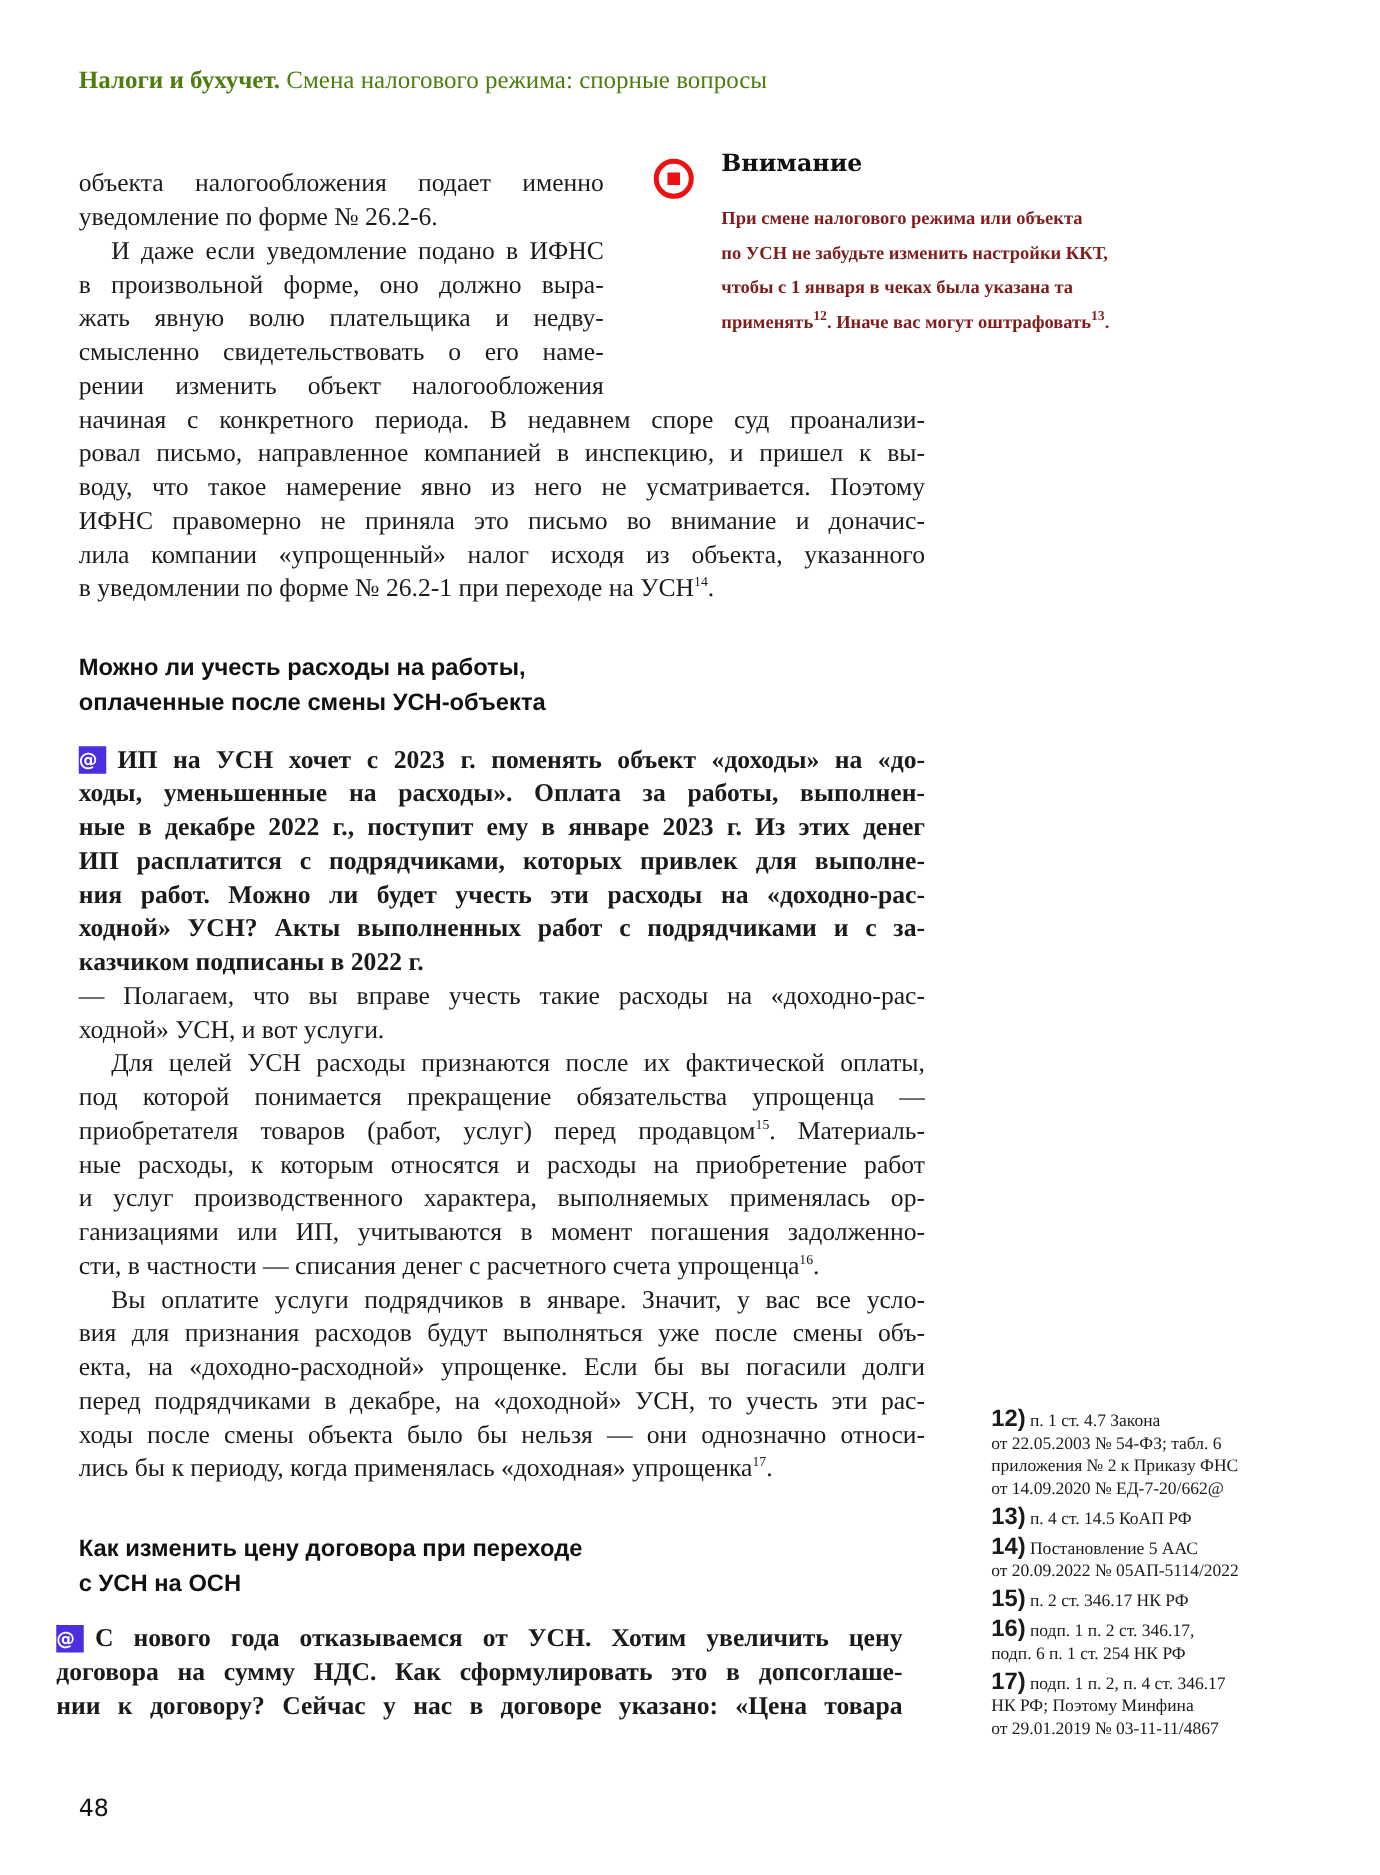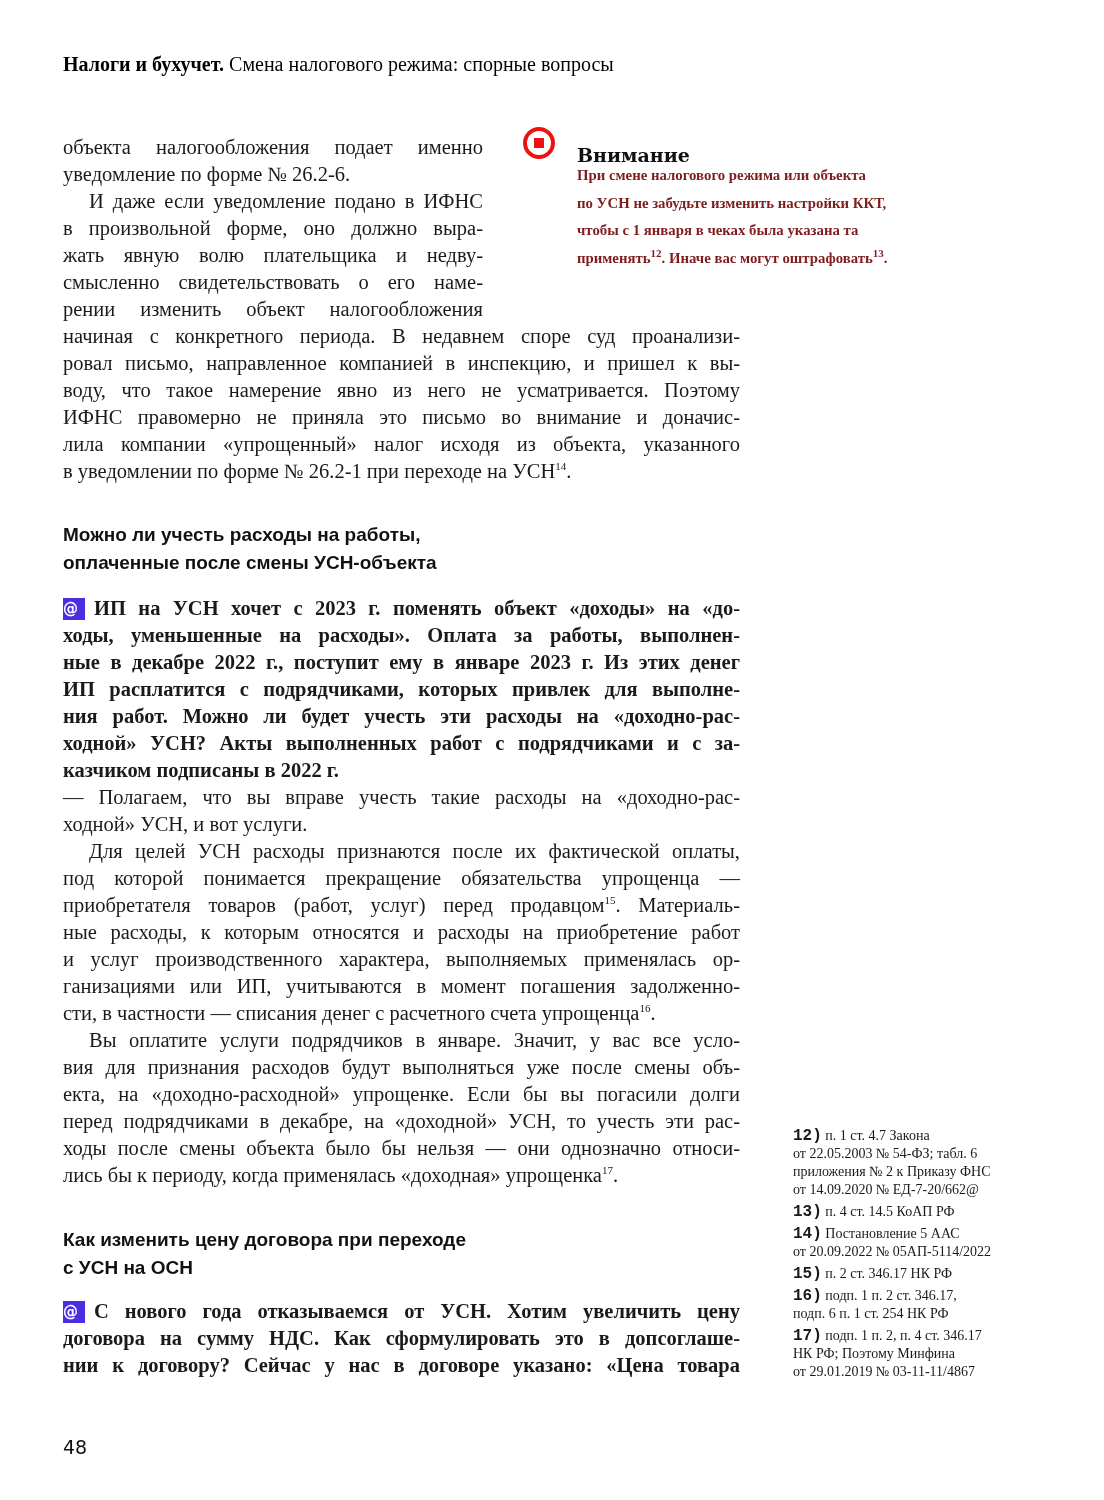--- a/index.html
+++ b/index.html
@@ -1,34 +1,34 @@
 <!DOCTYPE html>
 <html><head>
 <meta charset="utf-8">
 <style>
   html, body { margin: 0; padding: 0; background: #ffffff; }
   body { width: 1104px; height: 1500px; position: relative; overflow: hidden; color: #1a1a1a; }
   .abs { position: absolute; }
-  .running-head { left: 63px; top: 53px; font-family: "Liberation Serif", serif; font-size: 20px; color: #000000; white-space: nowrap; }
+  .running-head { left: 63px; top: 53px; font-family: "Liberation Serif", serif; font-size: 20px; color: #4d7c0f; white-space: nowrap; }
   .running-head .bold { font-weight: bold; }
   .body-text { font-family: "Liberation Serif", serif; font-size: 20.5px; line-height: 27px; color: #1a1a1a; }
   .line { white-space: nowrap; display: block; }
   .indent { padding-left: 26px; }
   .justify { text-align: justify; text-align-last: justify; }
   sup { font-size: 11px; vertical-align: super; line-height: 0; text-align: center; }
   .h2 { font-family: Liberation Sans, sans-serif; font-weight: bold; font-size: 19px; line-height: 28px; color: #111; }
   .q { font-family: "Liberation Serif", serif; font-weight: bold; font-size: 20.5px; line-height: 27px; color: #1a1a1a; }
   .at-icon { display: inline-block; width: 22px; height: 22px; background: #4a2fe0; color: #fff; font-family: "DejaVu Sans", sans-serif; font-size: 15px; line-height: 22px; text-align: center; vertical-align: 1px; margin-right: 9px; }
   .attention-icon { left: 523px; top: 127px; width: 32px; height: 32px; border: 4px solid #ee1111; border-radius: 50%; box-sizing: border-box; }
   .attention-icon .sq { position: absolute; left: 7px; top: 7px; width: 10px; height: 10px; background: #ee1111; }
-  .attention-title { left: 577px; top: 144px; font-family: "DejaVu Serif", serif; font-weight: bold; font-size: 19px; color: #111; }
+  .attention-title { left: 577px; top: 120px; font-family: "DejaVu Serif", serif; font-weight: bold; font-size: 19px; color: #111; }
   .attention-text { left: 577px; top: 162px; font-family: Liberation Serif, serif; font-weight: bold; font-size: 14.8px; line-height: 27.5px; color: #7f1d1d; }
   .footnotes { left: 793px; font-family: "Liberation Serif", serif; font-size: 14px; line-height: 18px; color: #1a1a1a; }
   .fn { margin-bottom: 4px; }
-  .fn .num { font-family: Liberation Mono, monospace; font-weight: bold; font-size: 16px; }
+  .fn .num { font-family: Liberation Sans, sans-serif; font-weight: bold; font-size: 19px; }
   .page-number { left: 63px; top: 1436px; font-family: "DejaVu Sans", sans-serif; font-size: 19px; color: #111; }
 </style>
 </head>
 <body>
 
 <div class="abs running-head">
   <span class="bold">Налоги и бухучет.</span>
   <span>Смена налогового режима: спорные вопросы</span>
 </div>
 
@@ -93,21 +93,21 @@
   <span class="line justify">перед подрядчиками в декабре, на «доходной» УСН, то учесть эти рас-</span>
   <span class="line justify">ходы после смены объекта было бы нельзя — они однозначно относи-</span>
   <span class="line"><span>лись бы к периоду, когда применялась «доходная» упрощенка</span><sup>17</sup>.</span>
 </div>
 
 <div class="abs h2" style="left:63px; top:1226px;">
   <span class="line">Как изменить цену договора при переходе</span>
   <span class="line">с УСН на ОСН</span>
 </div>
 
-<div class="abs q" style="left:63px; top:1298px; width:677px;">
+<div class="abs q" style="left:45px; top:1298px; width:677px;">
   <span class="line justify"><span class="at-icon">@</span><span>С нового года отказываемся от УСН. Хотим увеличить цену</span></span>
   <span class="line justify">договора на сумму НДС. Как сформулировать это в допсоглаше-</span>
   <span class="line justify">нии к договору? Сейчас у нас в договоре указано: «Цена товара</span>
 </div>
 
 <div class="abs footnotes" style="top:1127px;">
   <div class="fn">
     <span class="num">12)</span>
     <span>п. 1 ст. 4.7 Закона</span><br>
     <span>от 22.05.2003 № 54-ФЗ; табл. 6</span><br>

